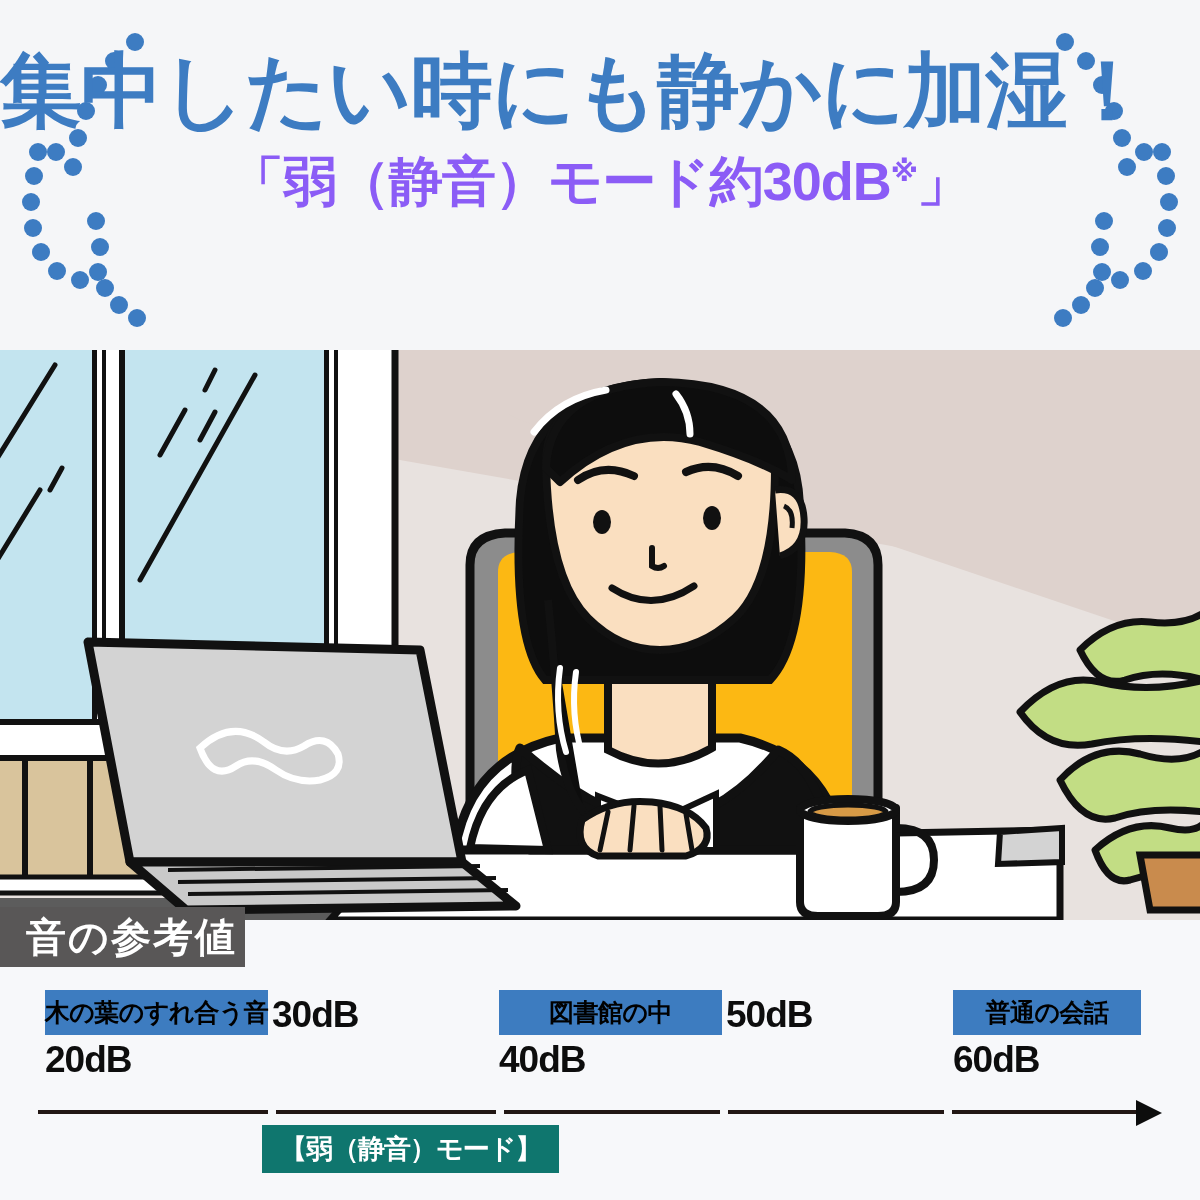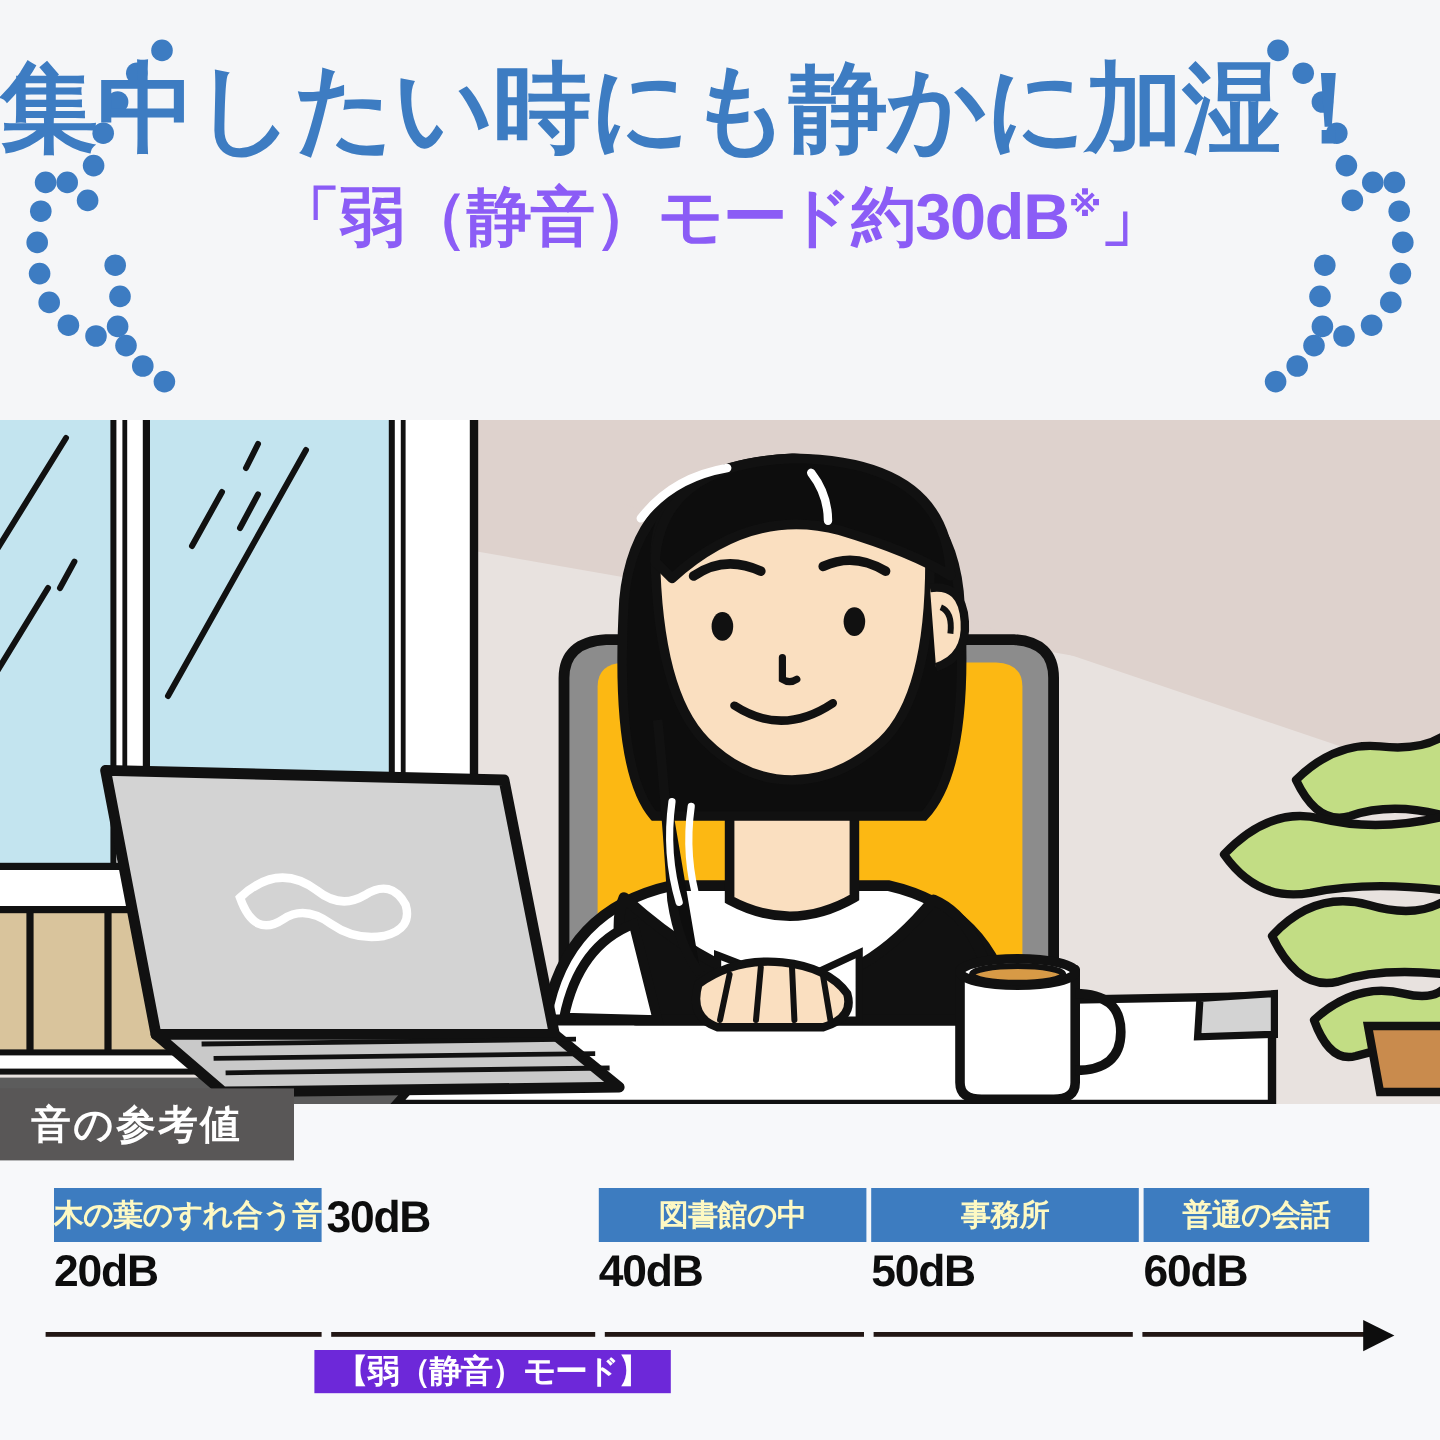--- a/index.html
+++ b/index.html
@@ -50,29 +50,29 @@
 
   
   #scale{
     position:absolute; left:0; top:920px; width:1200px; height:280px;
     background:#f7f8fa;
   }
   #scale-title{
     position:absolute; left:0; top:-13px;
     width:245px; height:60px;
     background:#595757; color:#ffffff;
-    font-size:33px; font-weight:bold; letter-spacing:2px;
+    font-size:40px; font-weight:bold; letter-spacing:2px;
     display:flex; align-items:center; padding-left:26px;
   }
   #cols{
     position:absolute; left:0; top:70px; width:1200px; height:115px;
   }
   .col{ position:absolute; top:0; }
   .col-box{
-    height:45px; background:#3d7cc0; color:#fef9c3;
+    height:45px; background:#3d7cc0; color:#000000;
     font-size:25px; font-weight:bold; letter-spacing:-.5px;
     display:flex; align-items:center; justify-content:center;
     white-space:nowrap;
   }
   .col-val{
     margin-top:4px; text-align:left;
     color:#0d0d0d; font-size:37px; font-weight:bold;
     letter-spacing:-1px;
   }
   #axis{
@@ -83,22 +83,22 @@
   }
   #axis-arrow{
     position:absolute; top:0; left:1136px;
     width:0; height:0;
     border-top:13px solid transparent;
     border-bottom:13px solid transparent;
     border-left:26px solid #0d0d0d;
   }
   #mode-badge{
     position:absolute; left:262px; top:1125px;
-    height:36px; padding:0 18px;
-    background:#6d28d9; color:#ffffff;
+    height:48px; padding:0 18px;
+    background:#0f766e; color:#ffffff;
     font-size:27px; font-weight:bold; letter-spacing:-1px;
     display:flex; align-items:center; white-space:nowrap;
   }
 </style>
 </head>
 <body>
 
 <div id="header">
 
   <div id="deco-left">
@@ -297,21 +297,20 @@
       <div class="col-val">20dB</div>
     </div>
     <div class="col" style="left:272px;width:223px;">
       <div class="col-val">30dB</div>
     </div>
     <div class="col" style="left:499px;width:223px;">
       <div class="col-box">図書館の中</div>
       <div class="col-val">40dB</div>
     </div>
     <div class="col" style="left:726px;width:223px;">
-      <div class="col-box">事務所</div>
       <div class="col-val">50dB</div>
     </div>
     <div class="col" style="left:953px;width:188px;">
       <div class="col-box">普通の会話</div>
       <div class="col-val">60dB</div>
     </div>
   </div>
 
   <div id="axis">
     <div class="axis-seg" style="left:38px;width:230px;"></div>

